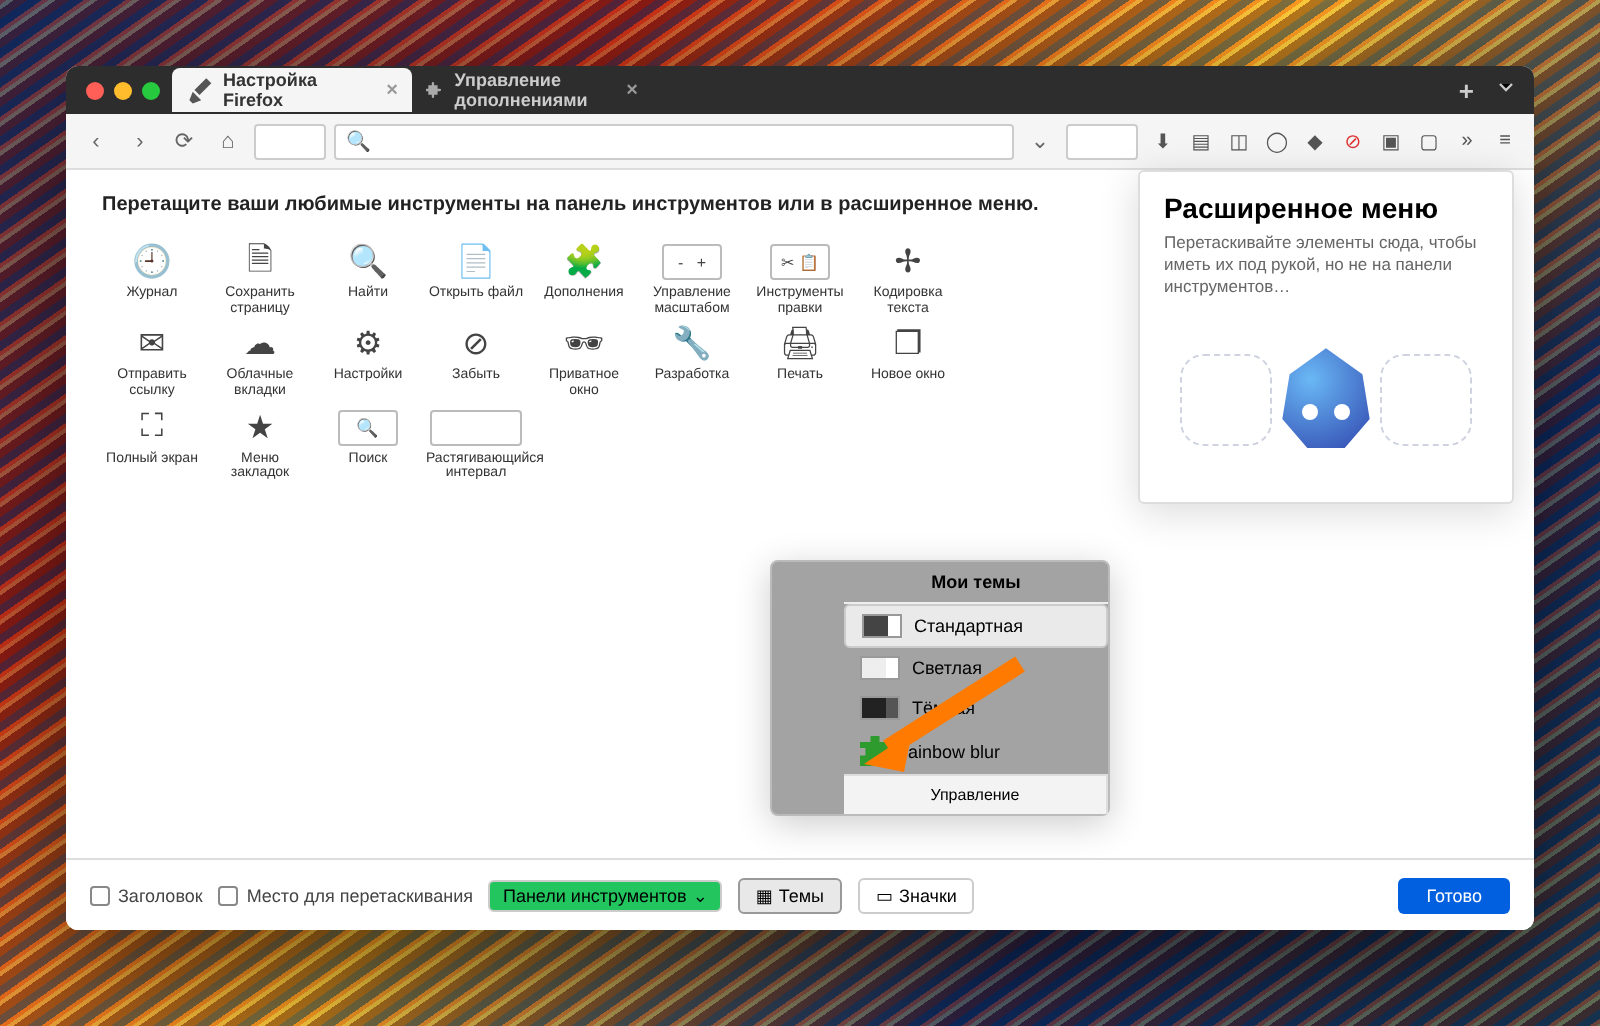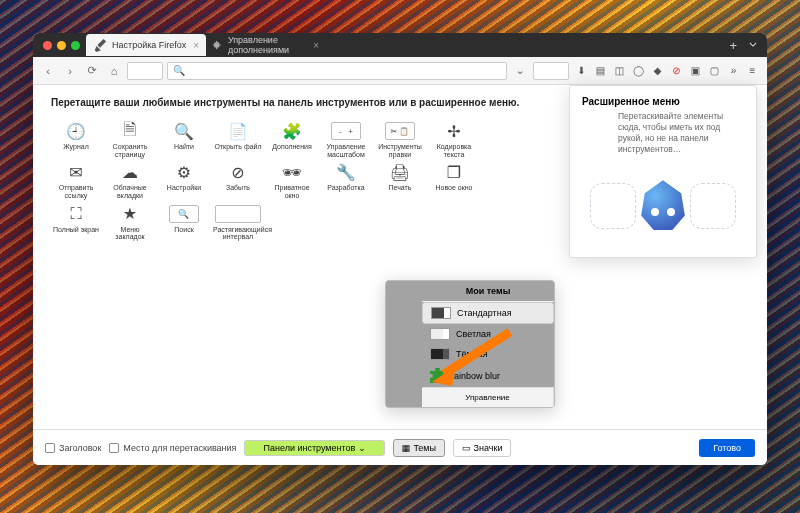--- a/index.html
+++ b/index.html
@@ -30,20 +30,21 @@
   overflow: visible;
 }
 .tabbar {
   height: 24px;
   background: #2d2d2d;
   display: flex;
   align-items: center;
   border-radius: 6px 6px 0 0;
   padding: 0 4px;
   position: relative;
+  font-weight: bold;
 }
 .traffic { display: flex; gap: 5px; padding: 0 6px; }
 .dot { width: 9px; height: 9px; border-radius: 50%; }
 .dot.red { background: #ff5f56; }
 .dot.yellow { background: #ffbd2e; }
 .dot.green { background: #27c93f; }
 .tab {
   height: 22px;
   width: 120px;
   display: flex;
@@ -156,22 +157,22 @@
   position: absolute;
   right: 10px;
   top: 0px;
   width: 188px;
   background: #fff;
   border: 1px solid #ddd;
   border-radius: 3px;
   box-shadow: 0 4px 20px rgba(0,0,0,0.15);
   padding: 10px 12px;
 }
-.overflow-title { font-size: 10px; font-weight: 600; margin-bottom: 4px; }
-.overflow-desc { font-size: 8.5px; color: #666; line-height: 1.3; margin-bottom: 10px; margin-left: 36px; }
+.overflow-title { font-size: 14px; font-weight: 600; margin-bottom: 4px; }
+.overflow-desc { font-size: 8.5px; color: #666; line-height: 1.3; margin-bottom: 10px; }
 .overflow-art {
   height: 82px;
   display: flex;
   align-items: center;
   justify-content: center;
   position: relative;
 }
 .blob {
   width: 52px; height: 52px;
   background: radial-gradient(circle at 35% 30%, #6ab8f5, #2b3da8);
@@ -204,22 +205,22 @@
   gap: 8px;
   font-size: 9px;
   background: #fff;
   border-radius: 0 0 6px 6px;
 }
 .chk { display: flex; align-items: center; gap: 4px; color: #444; }
 .chkbox { width: 10px; height: 10px; border: 1px solid #888; border-radius: 2px; }
 .sel {
   display: flex; align-items: flex-end; gap: 3px;
   border: 1px solid #ccc; border-radius: 3px;
-  padding: 2px 18px;
-  background: #bef264;
+  padding: 2px 6px;
+  background: #22c55e;
 }
 .bbtn {
   border: 1px solid #ccc; border-radius: 3px;
   padding: 3px 8px;
   background: #fff;
   display: flex; align-items: center; gap: 3px;
 }
 .bbtn.pressed { background: #e8e8e8; border-color: #999; }
 .spacer { flex: 1; }
 .btn-default {

